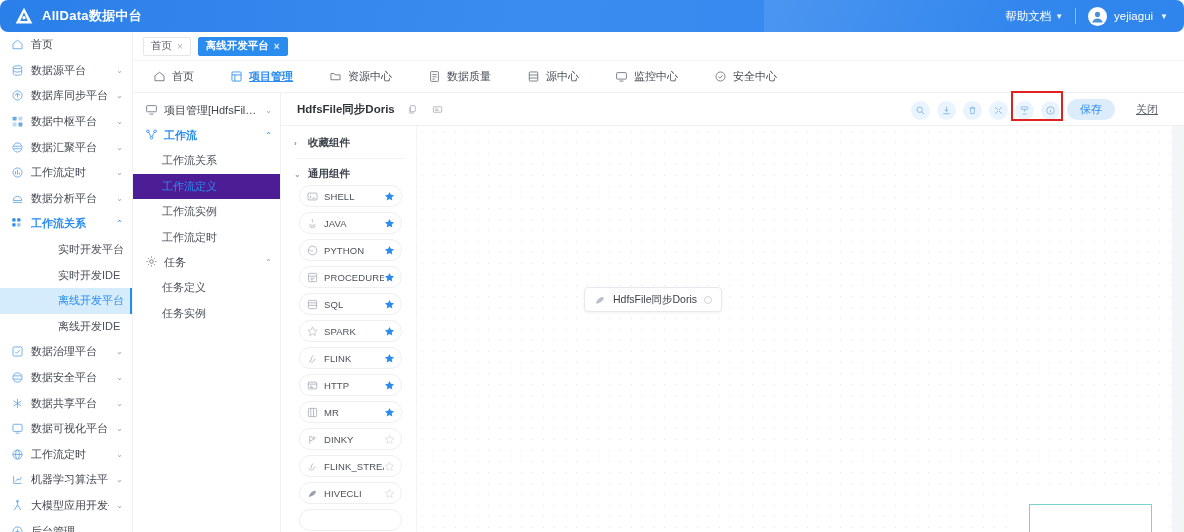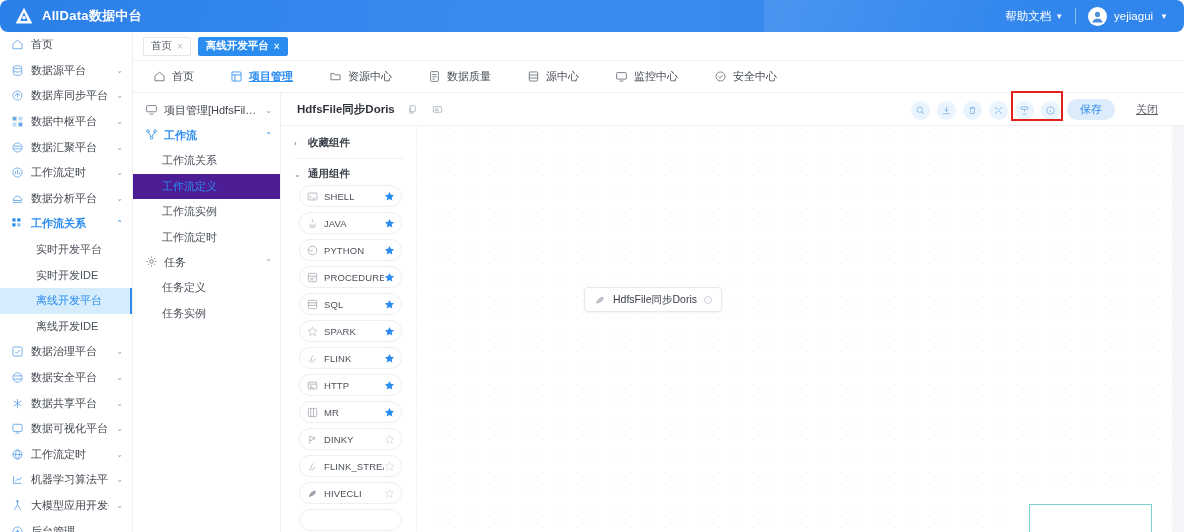--- a/index.html
+++ b/index.html
@@ -43,21 +43,21 @@
   .nav-item{
     height:25.6px; display:flex; align-items:center; gap:7px; padding:0 9px 0 11px;
     font-size:11px; color:#41464f; cursor:pointer; white-space:nowrap;
   }
   .nav-item .ico{ width:13px; height:13px; flex:0 0 13px; display:flex; align-items:center; justify-content:center; }
   .nav-item .lbl{ flex:1; overflow:hidden; }
   .nav-item .arw{ font-size:8px; color:#9aa2ae; }
   .nav-item.open > .lbl{ color:#2b8cf0; font-weight:600; }
   .nav-item.open .arw{ color:#2b8cf0; }
   .sub-item{
-    height:25.6px; display:flex; align-items:center; padding-left:36px;
+    height:25.6px; display:flex; align-items:center; padding-left:58px;
     font-size:11px; color:#4a505a; cursor:pointer; position:relative; white-space:nowrap;
   }
   .sub-item.active{ background:#d4ecfb; color:#2b8cf0; }
   .sub-item.active:after{
     content:""; position:absolute; right:0; top:0; bottom:0; width:2.5px; background:#2b8cf0;
   }
 
   
   .main{ flex:1; display:flex; flex-direction:column; min-width:0; background:#f3f5f8; }
 

